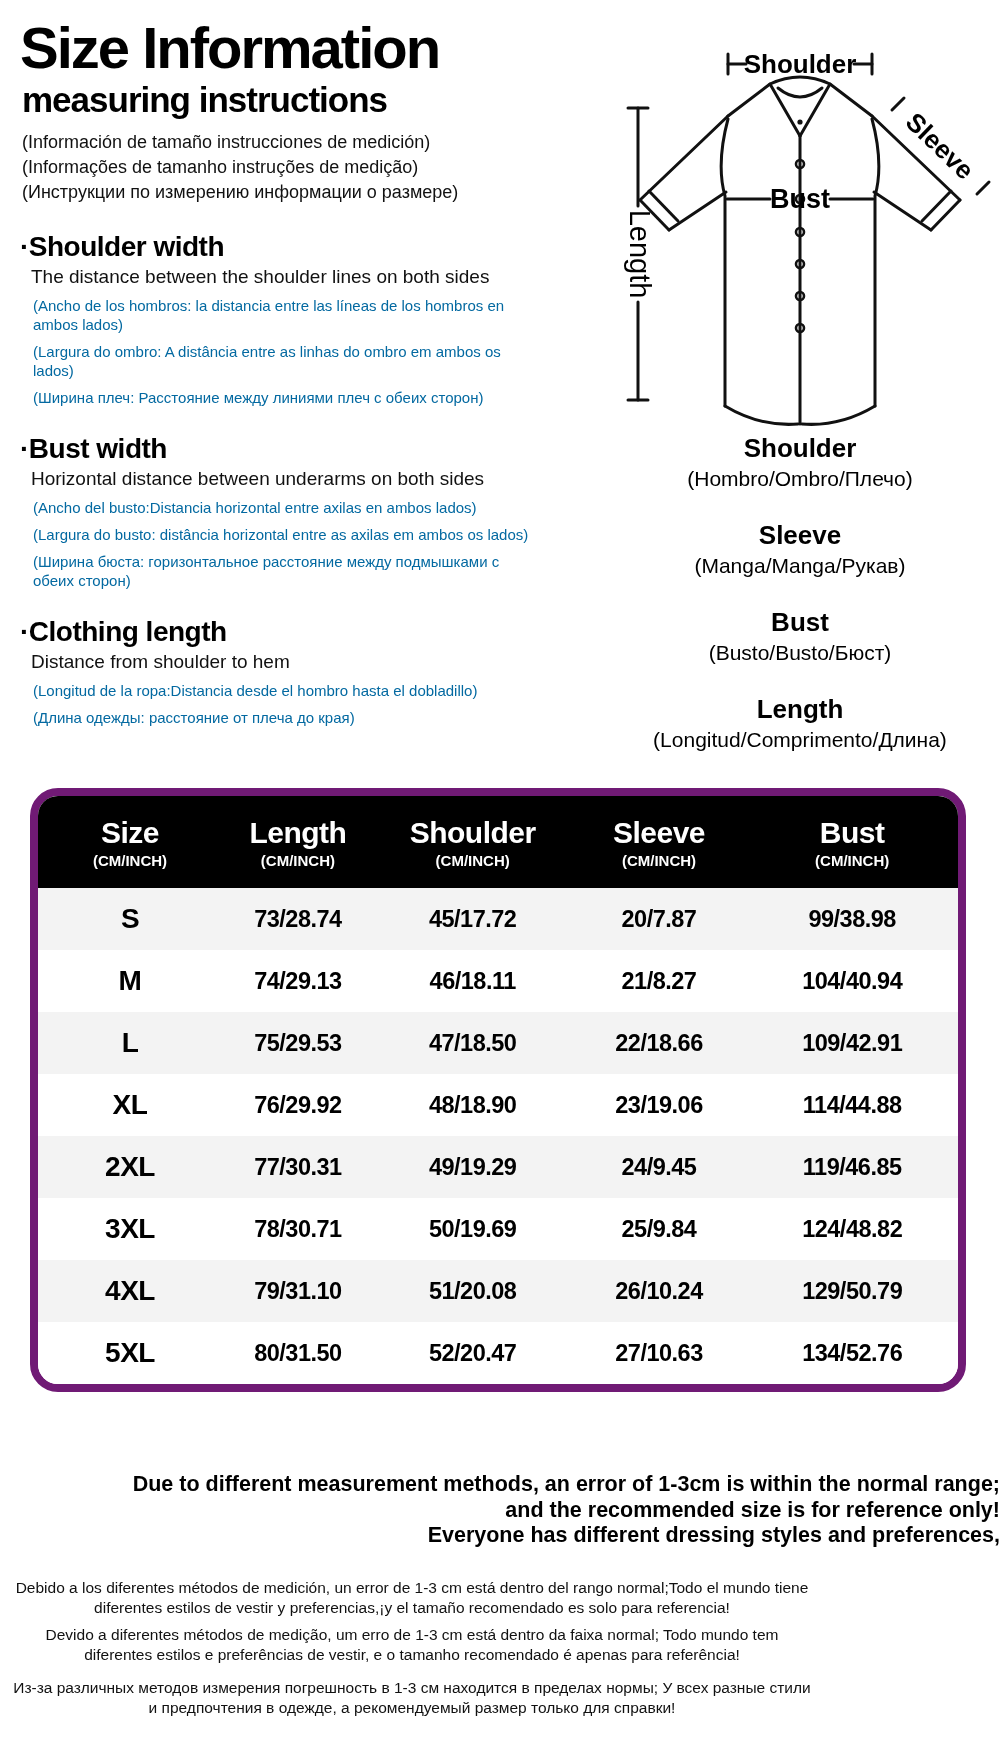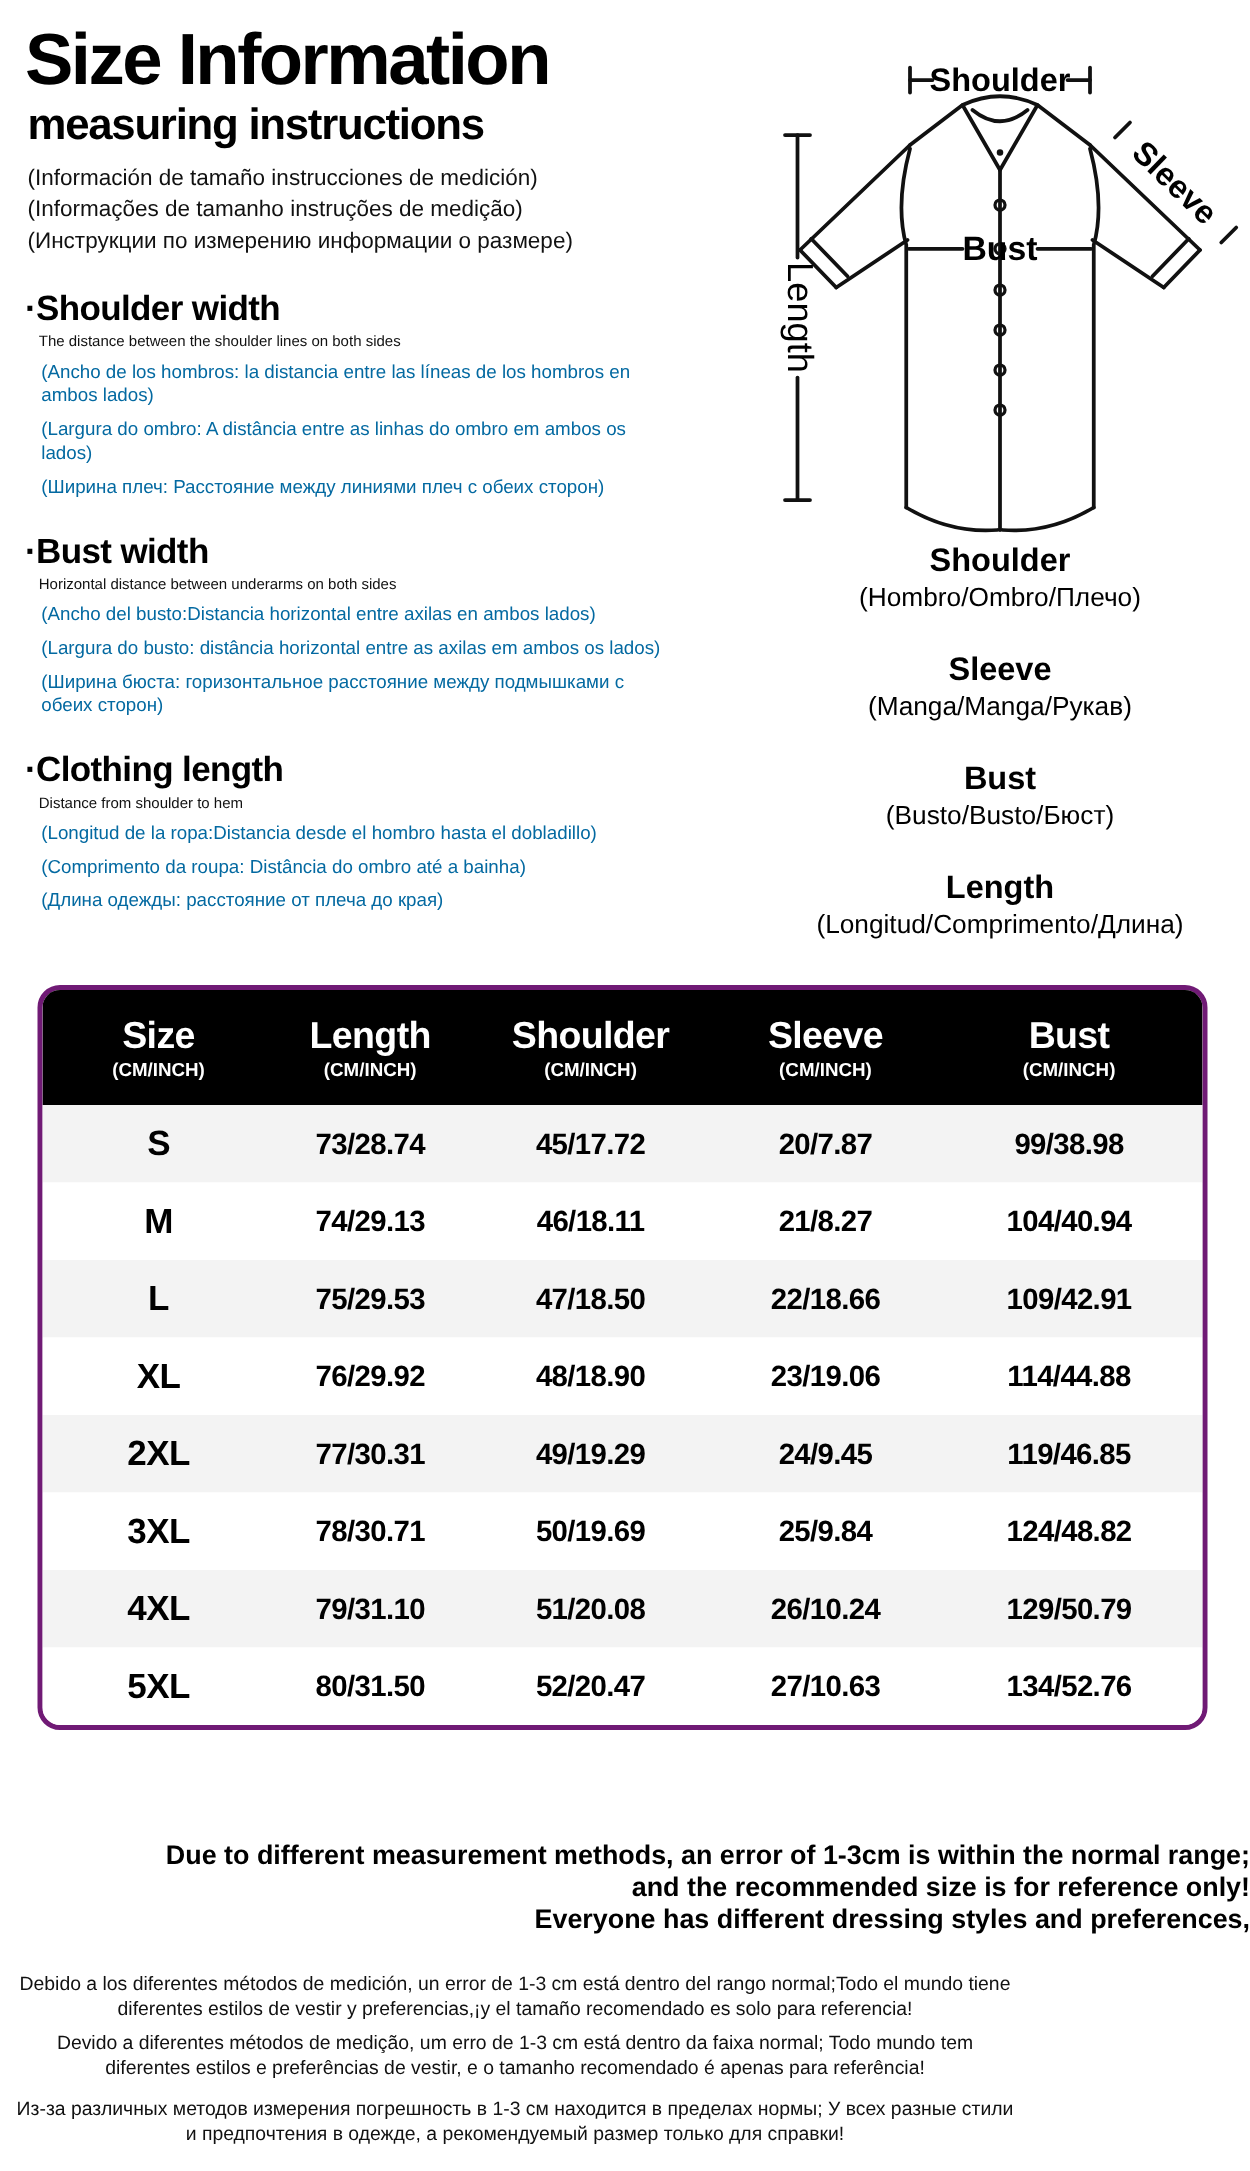--- a/index.html
+++ b/index.html
@@ -8,33 +8,33 @@
     font-family:"Liberation Sans","DejaVu Sans",sans-serif;color:#000;
     overflow:hidden;
   }
   
   .left-col{position:absolute;left:20px;top:18px;width:532px;}
   .title{font-size:58px;font-weight:bold;letter-spacing:-2px;line-height:1.04;margin:0;}
   .subtitle{font-size:35px;font-weight:bold;letter-spacing:-1px;margin:2px 0 10px 2px;}
   .title-tr{font-size:18px;line-height:25px;margin-left:2px;color:#111;}
   .section{margin-top:27px;}
   .section-heading{font-size:28px;font-weight:bold;letter-spacing:-0.5px;line-height:1.1;}
-  .section-desc{font-size:12px;margin:3px 0 2px 11px;color:#111;}
+  .section-desc{font-size:19px;margin:3px 0 2px 11px;color:#111;}
   .section-note{font-size:15px;line-height:19px;margin:8px 0 0 13px;width:505px;color:#0369a1;}
   
   .right-col{position:absolute;left:600px;top:24px;width:400px;text-align:center;}
   .shirt-svg{display:block;width:400px;height:404px;}
   .legend-item{margin-top:30px;}
   .legend-item:first-of-type{margin-top:6px;}
   .legend-term{font-size:26px;font-weight:bold;line-height:1.15;}
   .legend-tr{font-size:21px;line-height:1.15;margin-top:3px;}
   
   .size-table{
     position:absolute;left:30px;top:788px;width:936px;
-    border:4px solid #701a75;border-radius:18px;overflow:hidden;background:#fff;
+    border:8px solid #701a75;border-radius:28px;overflow:hidden;background:#fff;
     box-sizing:border-box;
   }
   .t-head{
     display:grid;grid-template-columns:20% 16.5% 21.5% 19% 23%;
     background:#000;color:#fff;height:92px;align-items:center;
   }
   .h-cell{text-align:center;}
   .h-label{font-size:30px;font-weight:bold;letter-spacing:-0.5px;}
   .h-unit{font-size:15px;font-weight:bold;margin-top:2px;}
   .t-row{
@@ -76,21 +76,20 @@
     <div class="section-desc">Horizontal distance between underarms on both sides</div>
     <div class="section-note">(Ancho del busto:Distancia horizontal entre axilas en ambos lados)</div>
     <div class="section-note">(Largura do busto: distância horizontal entre as axilas em ambos os lados)</div>
     <div class="section-note">(Ширина бюста: горизонтальное расстояние между подмышками с обеих сторон)</div>
   </div>
 
   <div class="section">
     <div class="section-heading">·Clothing length</div>
     <div class="section-desc">Distance from shoulder to hem</div>
     <div class="section-note">(Longitud de la ropa:Distancia desde el hombro hasta el dobladillo)</div>
-    <div class="section-note">(Comprimento da roupa: Distância do ombro até a bainha)</div>
     <div class="section-note">(Длина одежды: расстояние от плеча до края)</div>
   </div>
 </div>
 
 <div class="right-col">
   <svg class="shirt-svg" viewBox="0 0 400 404" xmlns="http://www.w3.org/2000/svg">
     <g stroke="#111" stroke-width="3" fill="none" stroke-linecap="round" stroke-linejoin="round">
 
       <line x1="128" y1="30" x2="128" y2="50"></line>
       <line x1="128" y1="40" x2="146" y2="40"></line>

